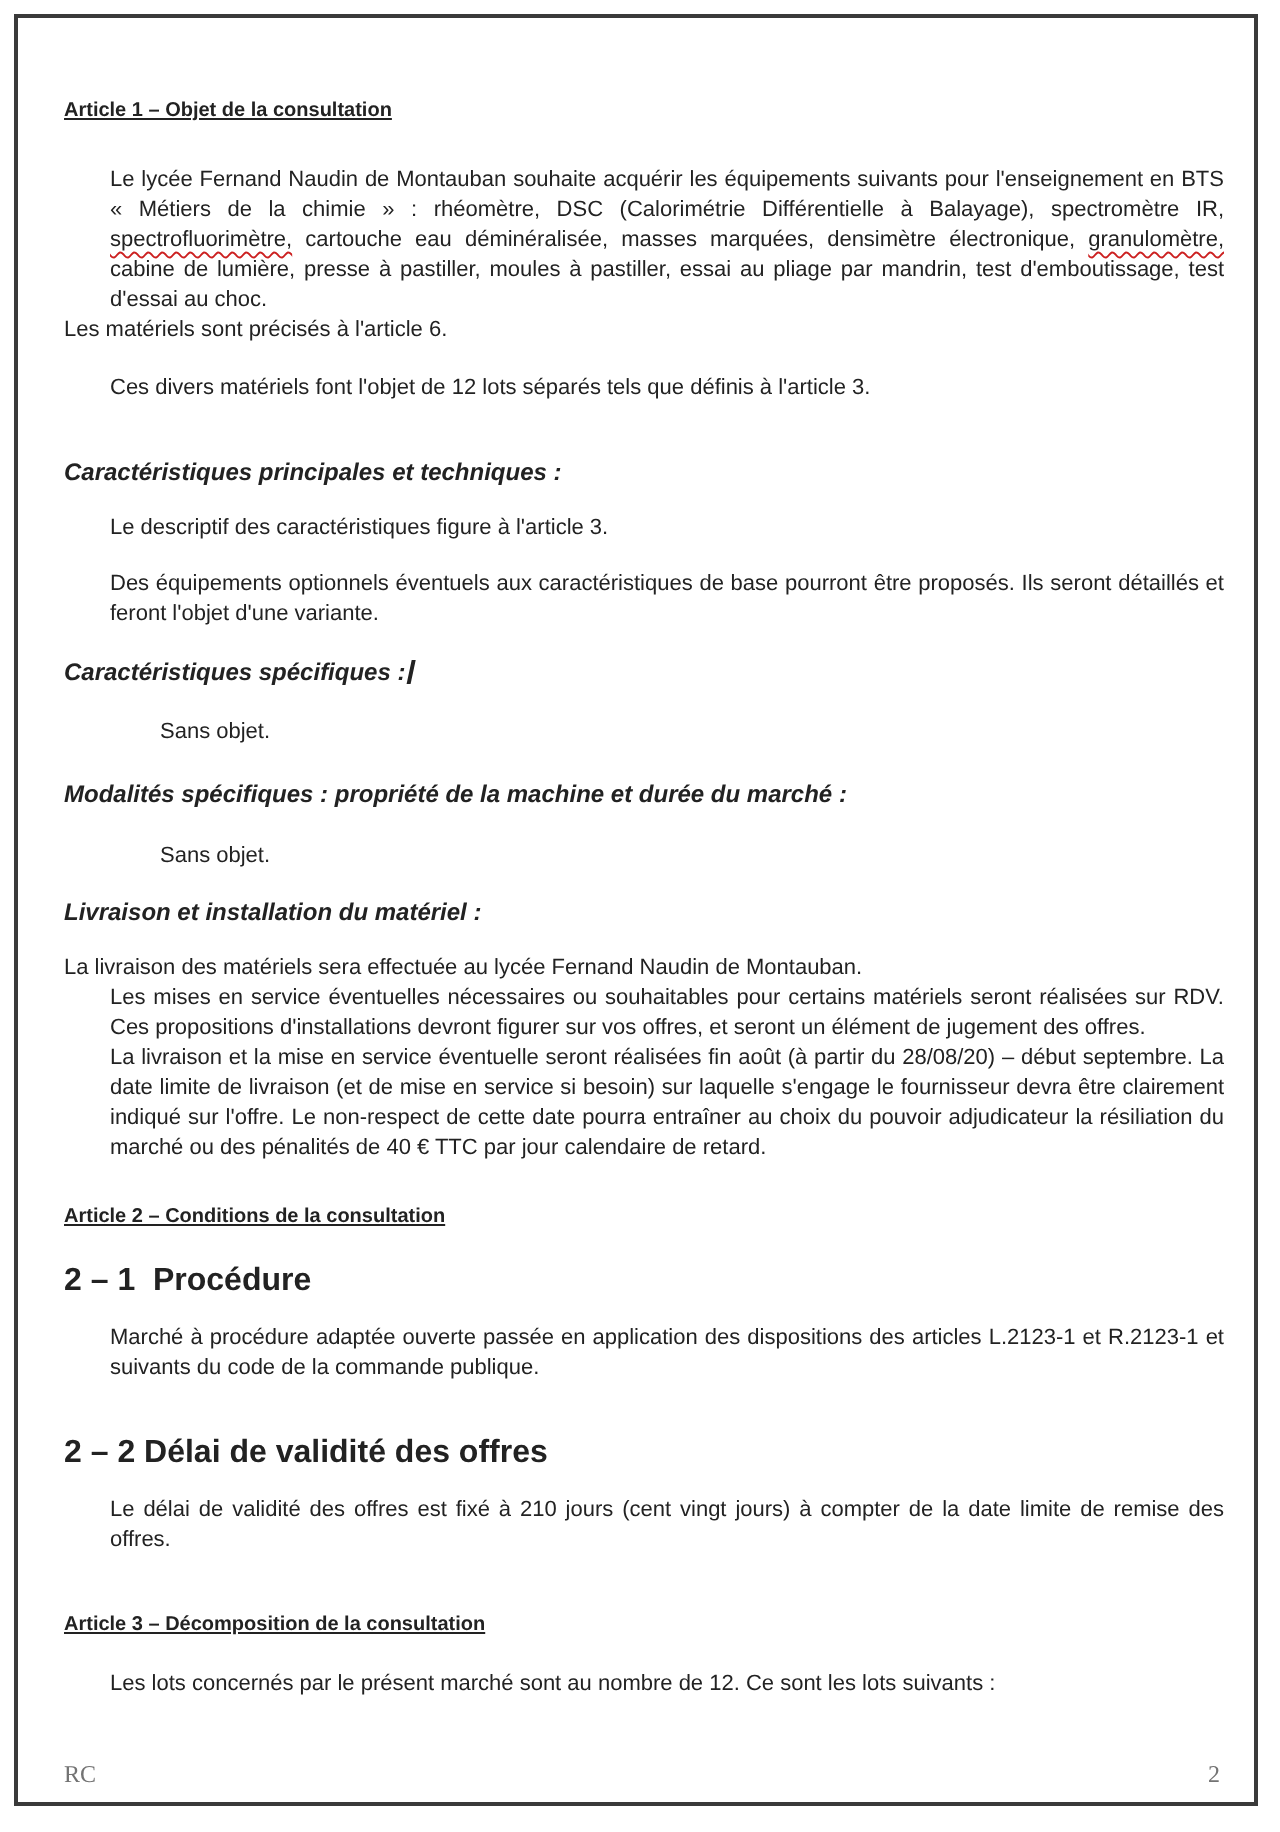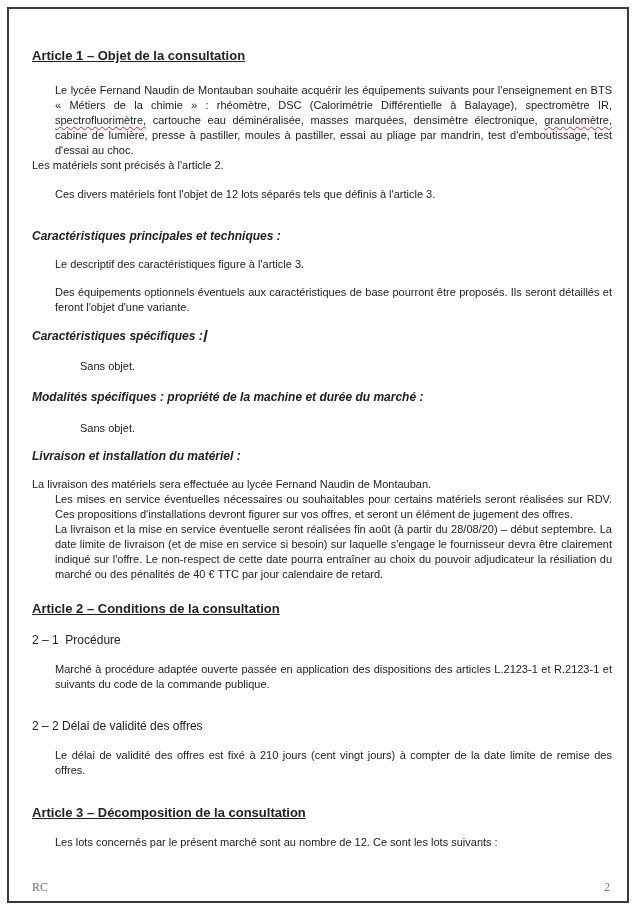--- a/index.html
+++ b/index.html
@@ -28,33 +28,33 @@
   .doc-content {
     position: absolute;
     left: 0; top: 0; right: 0; bottom: 0;
     padding: 39px 15px 0 23px;
     font-size: 11px;
     line-height: 15px;
     overflow: hidden;
   }
   .h-article {
     font-weight: bold;
-    font-size: 13px;
+    font-size: 10px;
     text-decoration: underline;
     white-space: pre-wrap;
   }
   .h-sub-italic {
     font-weight: bold;
     font-style: italic;
     font-size: 12px;
     white-space: pre-wrap;
   }
   .h-sub-bold {
-    font-weight: normal;
-    font-size: 12px;
+    font-weight: bold;
+    font-size: 16px;
     white-space: pre-wrap;
   }
   .para {
     text-align: justify;
     margin-left: 23px;
   }
   .para-left {
     text-align: left;
   }
   .indent {
@@ -96,21 +96,21 @@
 </style>
 </head>
 <body>
 
 <div class="doc-page">
   <div class="doc-content">
 
     <div class="h-article">Article 1 – Objet de la consultation</div>
 
     <div class="para mt20"><span>Le lycée Fernand Naudin de Montauban souhaite acquérir les équipements suivants pour l'enseignement en BTS « Métiers de la chimie » : rhéomètre, DSC (Calorimétrie Différentielle à Balayage), spectromètre IR, </span><span class="squiggly">spectrofluorimètre,</span><span> cartouche eau déminéralisée, masses marquées, densimètre électronique, </span><span class="squiggly">granulomètre,</span><span> cabine de lumière, presse à pastiller, moules à pastiller, essai au pliage par mandrin, test d'emboutissage, test d'essai au choc.</span></div>
-    <div class="para-left">Les matériels sont précisés à l'article 2.</div>
+    <div class="para-left">Les matériels sont précisés à l'article 6.</div>
 
     <div class="para mt14">Ces divers matériels font l'objet de 12 lots séparés tels que définis à l'article 3.</div>
 
     <div class="h-sub-italic mt27">Caractéristiques principales et techniques :</div>
 
     <div class="para mt13">Le descriptif des caractéristiques figure à l'article 3.</div>
 
     <div class="para mt13">Des équipements optionnels éventuels aux caractéristiques de base pourront être proposés. Ils seront détaillés et feront l'objet d'une variante.</div>
 
     <div class="h-sub-italic mt13"><span>Caractéristiques spécifiques :</span><span class="text-cursor"></span></div>

